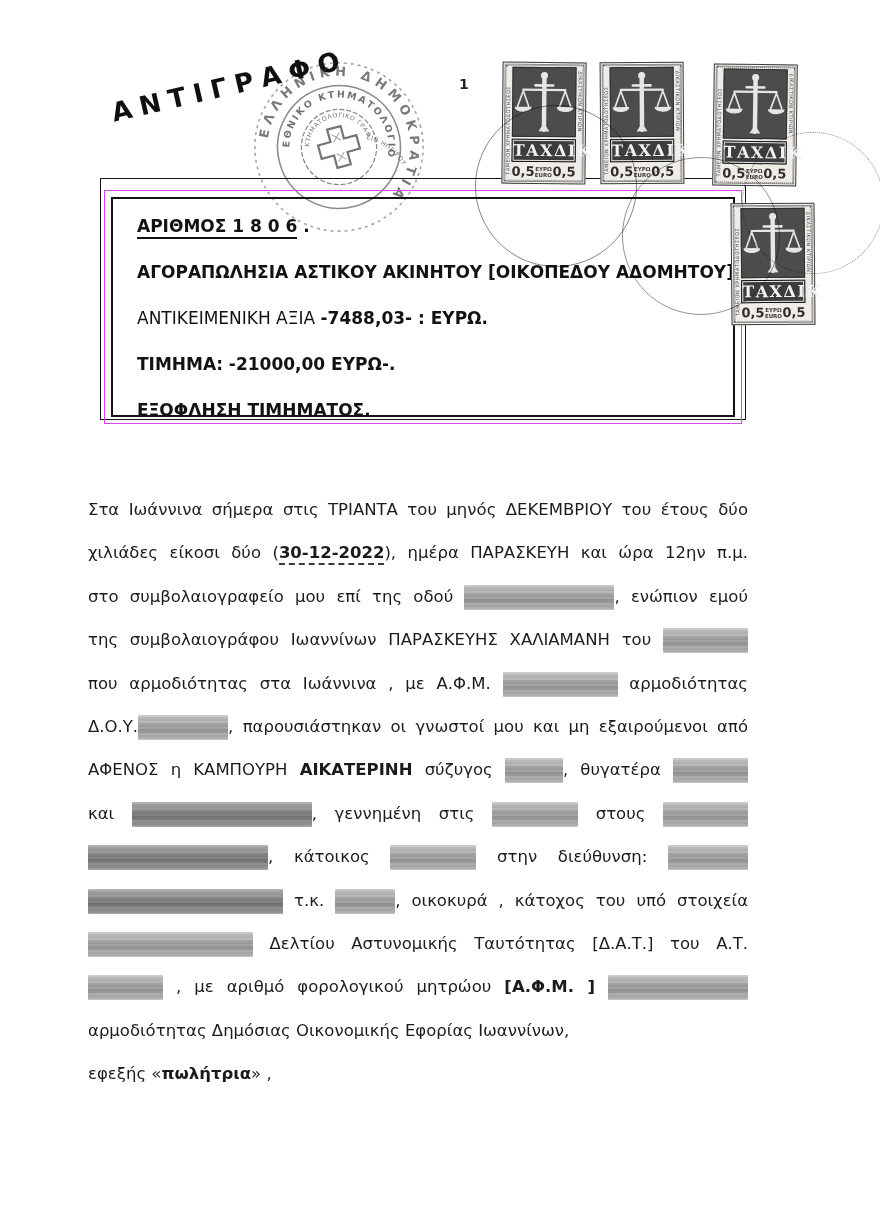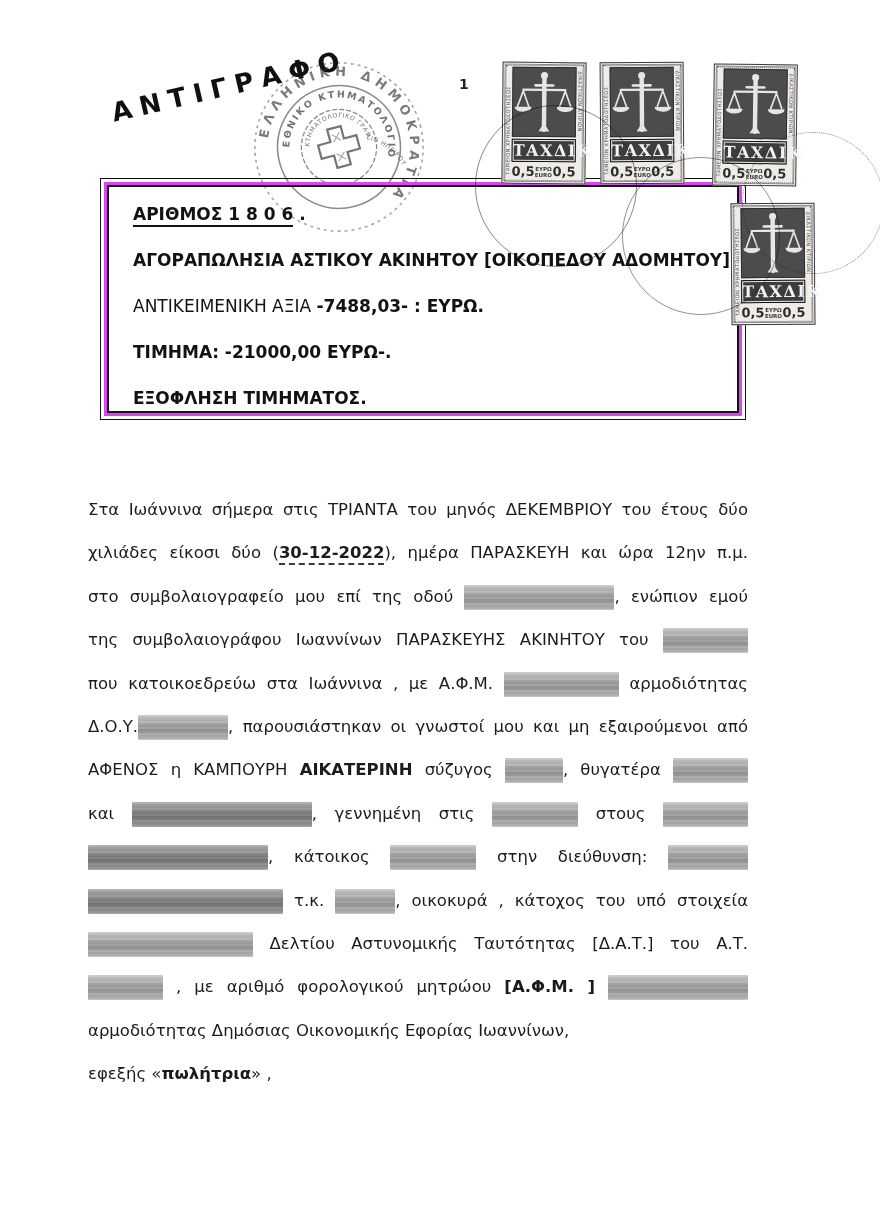--- a/index.html
+++ b/index.html
@@ -43,21 +43,21 @@
   .stamp-values{display:flex;align-items:center;justify-content:space-between;margin-top:2px;color:#2f2f2f;}
   .stamp-values .val{font-size:13px;font-weight:700;}
   .stamp-values .cur{display:flex;flex-direction:column;align-items:center;font-size:5.5px;line-height:6px;font-weight:700;color:#3a3a3a;}
   
   .cancel-circle{position:absolute;border:1.6px solid rgba(15,15,15,.5);border-radius:50%;z-index:6;}
   .cc-a{left:475px;top:105px;width:160px;height:160px;}
   .cc-b{left:622px;top:157px;width:156px;height:156px;border-color:rgba(15,15,15,.45);}
   .cc-c{left:742px;top:132px;width:140px;height:140px;border-style:dotted;border-color:rgba(15,15,15,.5);}
   
   .doc-box{position:absolute;left:100px;top:178px;width:646px;height:242px;border:1px solid #131313;padding:3px;box-sizing:border-box;background:transparent;z-index:2;}
-  .doc-box-mid{border:3px solid #d946ef;height:100%;box-sizing:border-box;padding:0;}
+  .doc-box-mid{border:1px solid #d946ef;height:100%;box-sizing:border-box;padding:6px;margin-top:8px;}
   .doc-box-inner{border:2px solid #131313;height:100%;box-sizing:border-box;padding:4px 10px 0 24px;}
   .box-line{height:46px;line-height:46px;font-size:17px;font-weight:700;white-space:nowrap;color:#121212;}
   .box-line .rg{font-weight:400;}
   .u{border-bottom:2.5px solid #121212;padding-bottom:1px;}
   
   .body-text{position:absolute;left:88px;top:488px;width:660px;z-index:1;}
   .bline{height:43.4px;line-height:43.4px;font-size:16.5px;color:#1b1b1b;}
   .bline.just{text-align:justify;text-align-last:justify;}
   .date-underline{border-bottom:2px dashed #3b3b3b;padding-bottom:1px;}
   .redact{
@@ -242,22 +242,22 @@
         <div class="box-line">ΤΙΜΗΜΑ: -21000,00 ΕΥΡΩ-.</div>
         <div class="box-line">ΕΞΟΦΛΗΣΗ ΤΙΜΗΜΑΤΟΣ.</div>
       </div>
     </div>
   </div>
 
   <div id="body-text" class="body-text">
       <div class="bline just"><span>Στα Ιωάννινα σήμερα στις ΤΡΙΑΝΤΑ του μηνός ΔΕΚΕΜΒΡΙΟΥ του έτους δύο</span></div>
       <div class="bline just"><span>χιλιάδες είκοσι δύο (</span><strong class="date-underline">30-12-2022</strong><span>), ημέρα ΠΑΡΑΣΚΕΥΗ και ώρα 12ην π.μ.</span></div>
       <div class="bline just"><span>στο συμβολαιογραφείο μου επί της οδού </span><span class="redact" style="width: 150px;"></span><span>, ενώπιον εμού</span></div>
-      <div class="bline just"><span>της συμβολαιογράφου Ιωαννίνων ΠΑΡΑΣΚΕΥΗΣ ΑΚΙΝΗΤΟΥ του </span><span class="redact" style="width: 85px;"></span></div>
-      <div class="bline just"><span>που κατοικοεδρεύω στα Ιωάννινα , με Α.Φ.Μ. </span><span class="redact" style="width: 115px;"></span><span> αρμοδιότητας</span></div>
+      <div class="bline just"><span>της συμβολαιογράφου Ιωαννίνων ΠΑΡΑΣΚΕΥΗΣ ΧΑΛΙΑΜΑΝΗ του </span><span class="redact" style="width: 85px;"></span></div>
+      <div class="bline just"><span>που αρμοδιότητας στα Ιωάννινα , με Α.Φ.Μ. </span><span class="redact" style="width: 115px;"></span><span> αρμοδιότητας</span></div>
       <div class="bline just"><span>Δ.Ο.Υ.</span><span class="redact" style="width: 90px;"></span><span>, παρουσιάστηκαν οι γνωστοί μου και μη εξαιρούμενοι από</span></div>
       <div class="bline just"><span>ΑΦΕΝΟΣ η ΚΑΜΠΟΥΡΗ </span><strong>ΑΙΚΑΤΕΡΙΝΗ</strong><span> σύζυγος </span><span class="redact" style="width: 58px;"></span><span>, θυγατέρα </span><span class="redact" style="width: 75px;"></span></div>
       <div class="bline just"><span>και </span><span class="redact dark" style="width: 180px;"></span><span>, γεννημένη στις </span><span class="redact" style="width: 86px;"></span><span> στους </span><span class="redact" style="width: 85px;"></span></div>
       <div class="bline just"><span class="redact dark" style="width: 180px;"></span><span>, κάτοικος </span><span class="redact" style="width: 86px;"></span><span> στην διεύθυνση: </span><span class="redact" style="width: 80px;"></span></div>
       <div class="bline just"><span class="redact dark" style="width: 195px;"></span><span> τ.κ. </span><span class="redact" style="width: 60px;"></span><span>, οικοκυρά , κάτοχος του υπό στοιχεία</span></div>
       <div class="bline just"><span class="redact" style="width: 165px;"></span><span> Δελτίου Αστυνομικής Ταυτότητας [Δ.Α.Τ.] του Α.Τ.</span></div>
       <div class="bline just"><span class="redact" style="width: 75px;"></span><span> , με αριθμό φορολογικού μητρώου </span><strong>[Α.Φ.Μ. ]</strong><span> </span><span class="redact" style="width: 140px;"></span></div>
       <div class="bline"><span>αρμοδιότητας Δημόσιας Οικονομικής Εφορίας Ιωαννίνων,</span></div>
       <div class="bline"><span> εφεξής «</span><strong>πωλήτρια</strong><span>» ,</span></div>
     </div>

